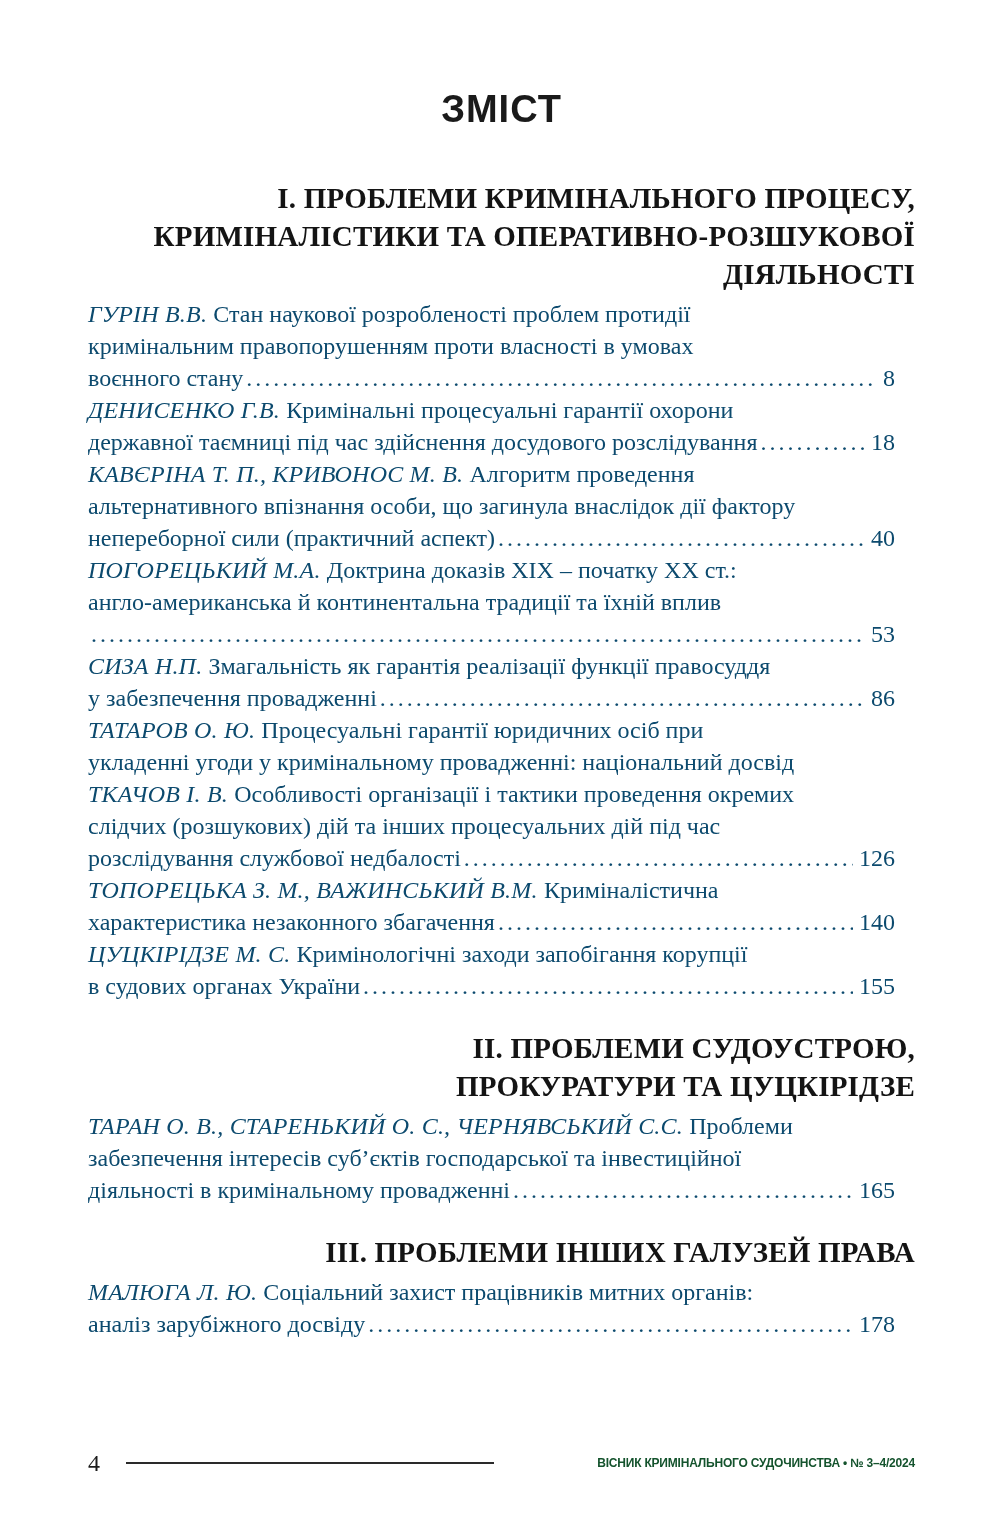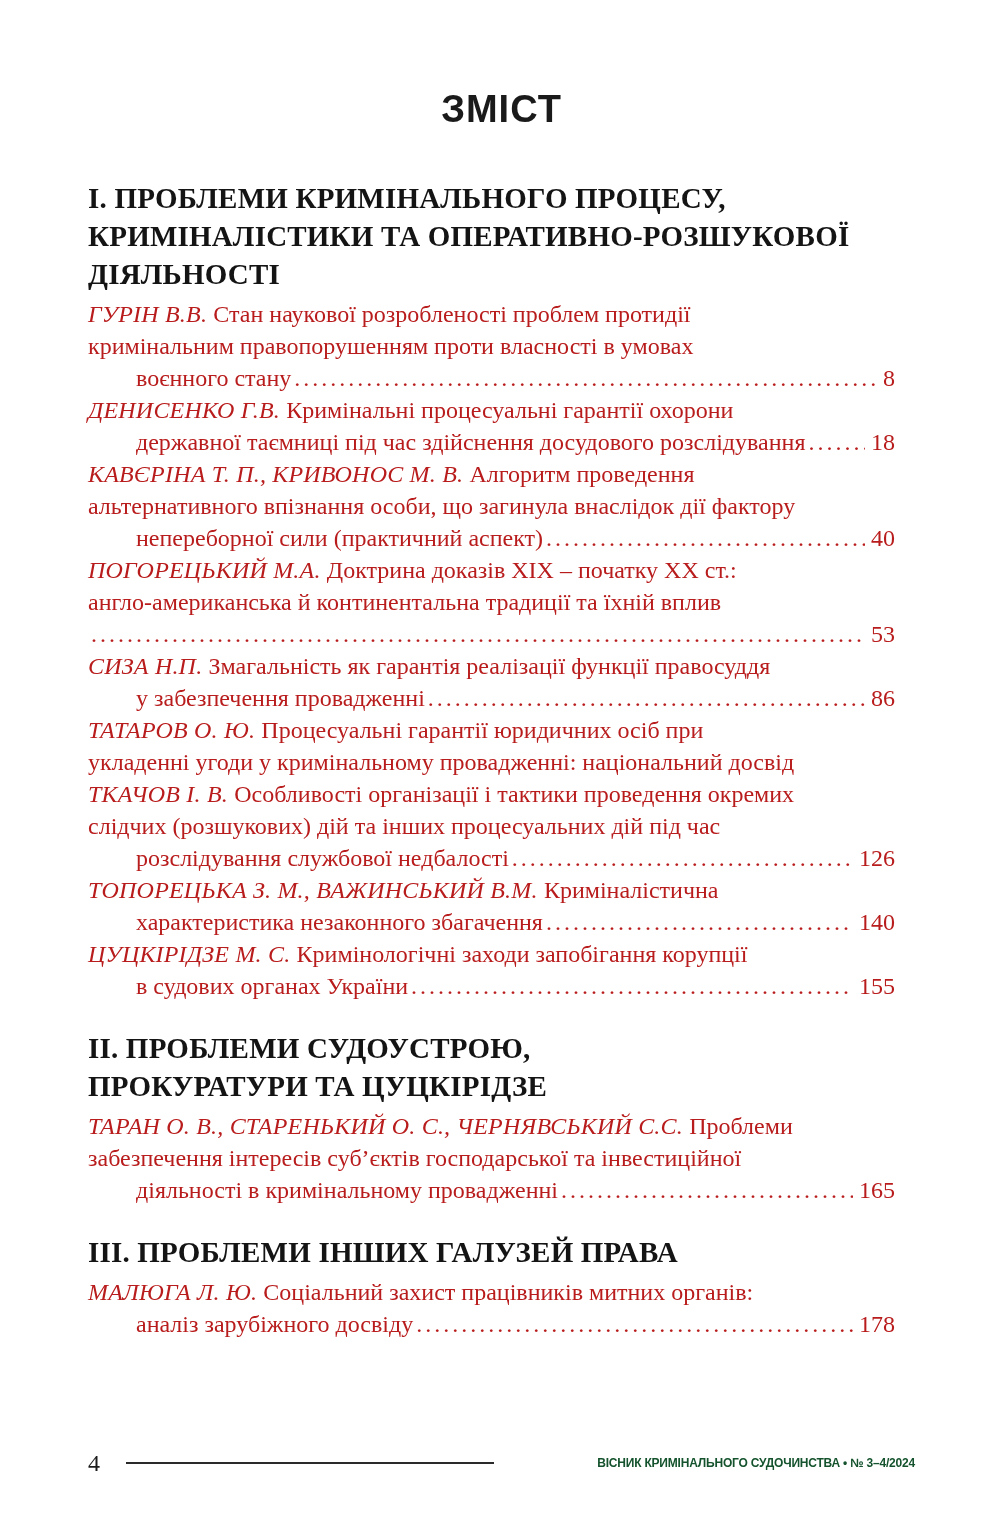--- a/index.html
+++ b/index.html
@@ -33,47 +33,47 @@
   main.toc {
     display: block;
   }
   .toc-section { display: block; }
   .section-heading {
     margin: 27px 0 5px 0;
     font-family: "Liberation Serif", serif;
     font-weight: bold;
     font-size: 29px;
     line-height: 38px;
-    text-align: left;
+    text-align: right;
     white-space: pre-line;
     letter-spacing: 0.2px;
     color: #141414;
   }
   .toc-section:first-child .section-heading {
     margin-top: 49px;
   }
   .entries { display: block; }
   .entry {
     font-size: 24px;
     line-height: 32px;
     padding-right: 20px;
-    color: #b91c1c;
+    color: #0c4a6e;
   }
   .entry-authors {
     font-style: italic;
     letter-spacing: 0.2px;
   }
   .entry-wrap-lines {
     white-space: pre-line;
   }
   .entry-lastline {
     display: flex;
     align-items: baseline;
   }
-  .entry-tail { white-space: nowrap; margin-left: 48px; }
+  .entry-tail { white-space: nowrap; }
   .dot-leader {
     flex: 1 1 auto;
     overflow: hidden;
     white-space: nowrap;
     margin: 0 6px 0 3px;
     min-width: 20px;
   }
   .dot-leader::after {
     content: "....................................................................................................................................................................................";
     letter-spacing: 3px;

